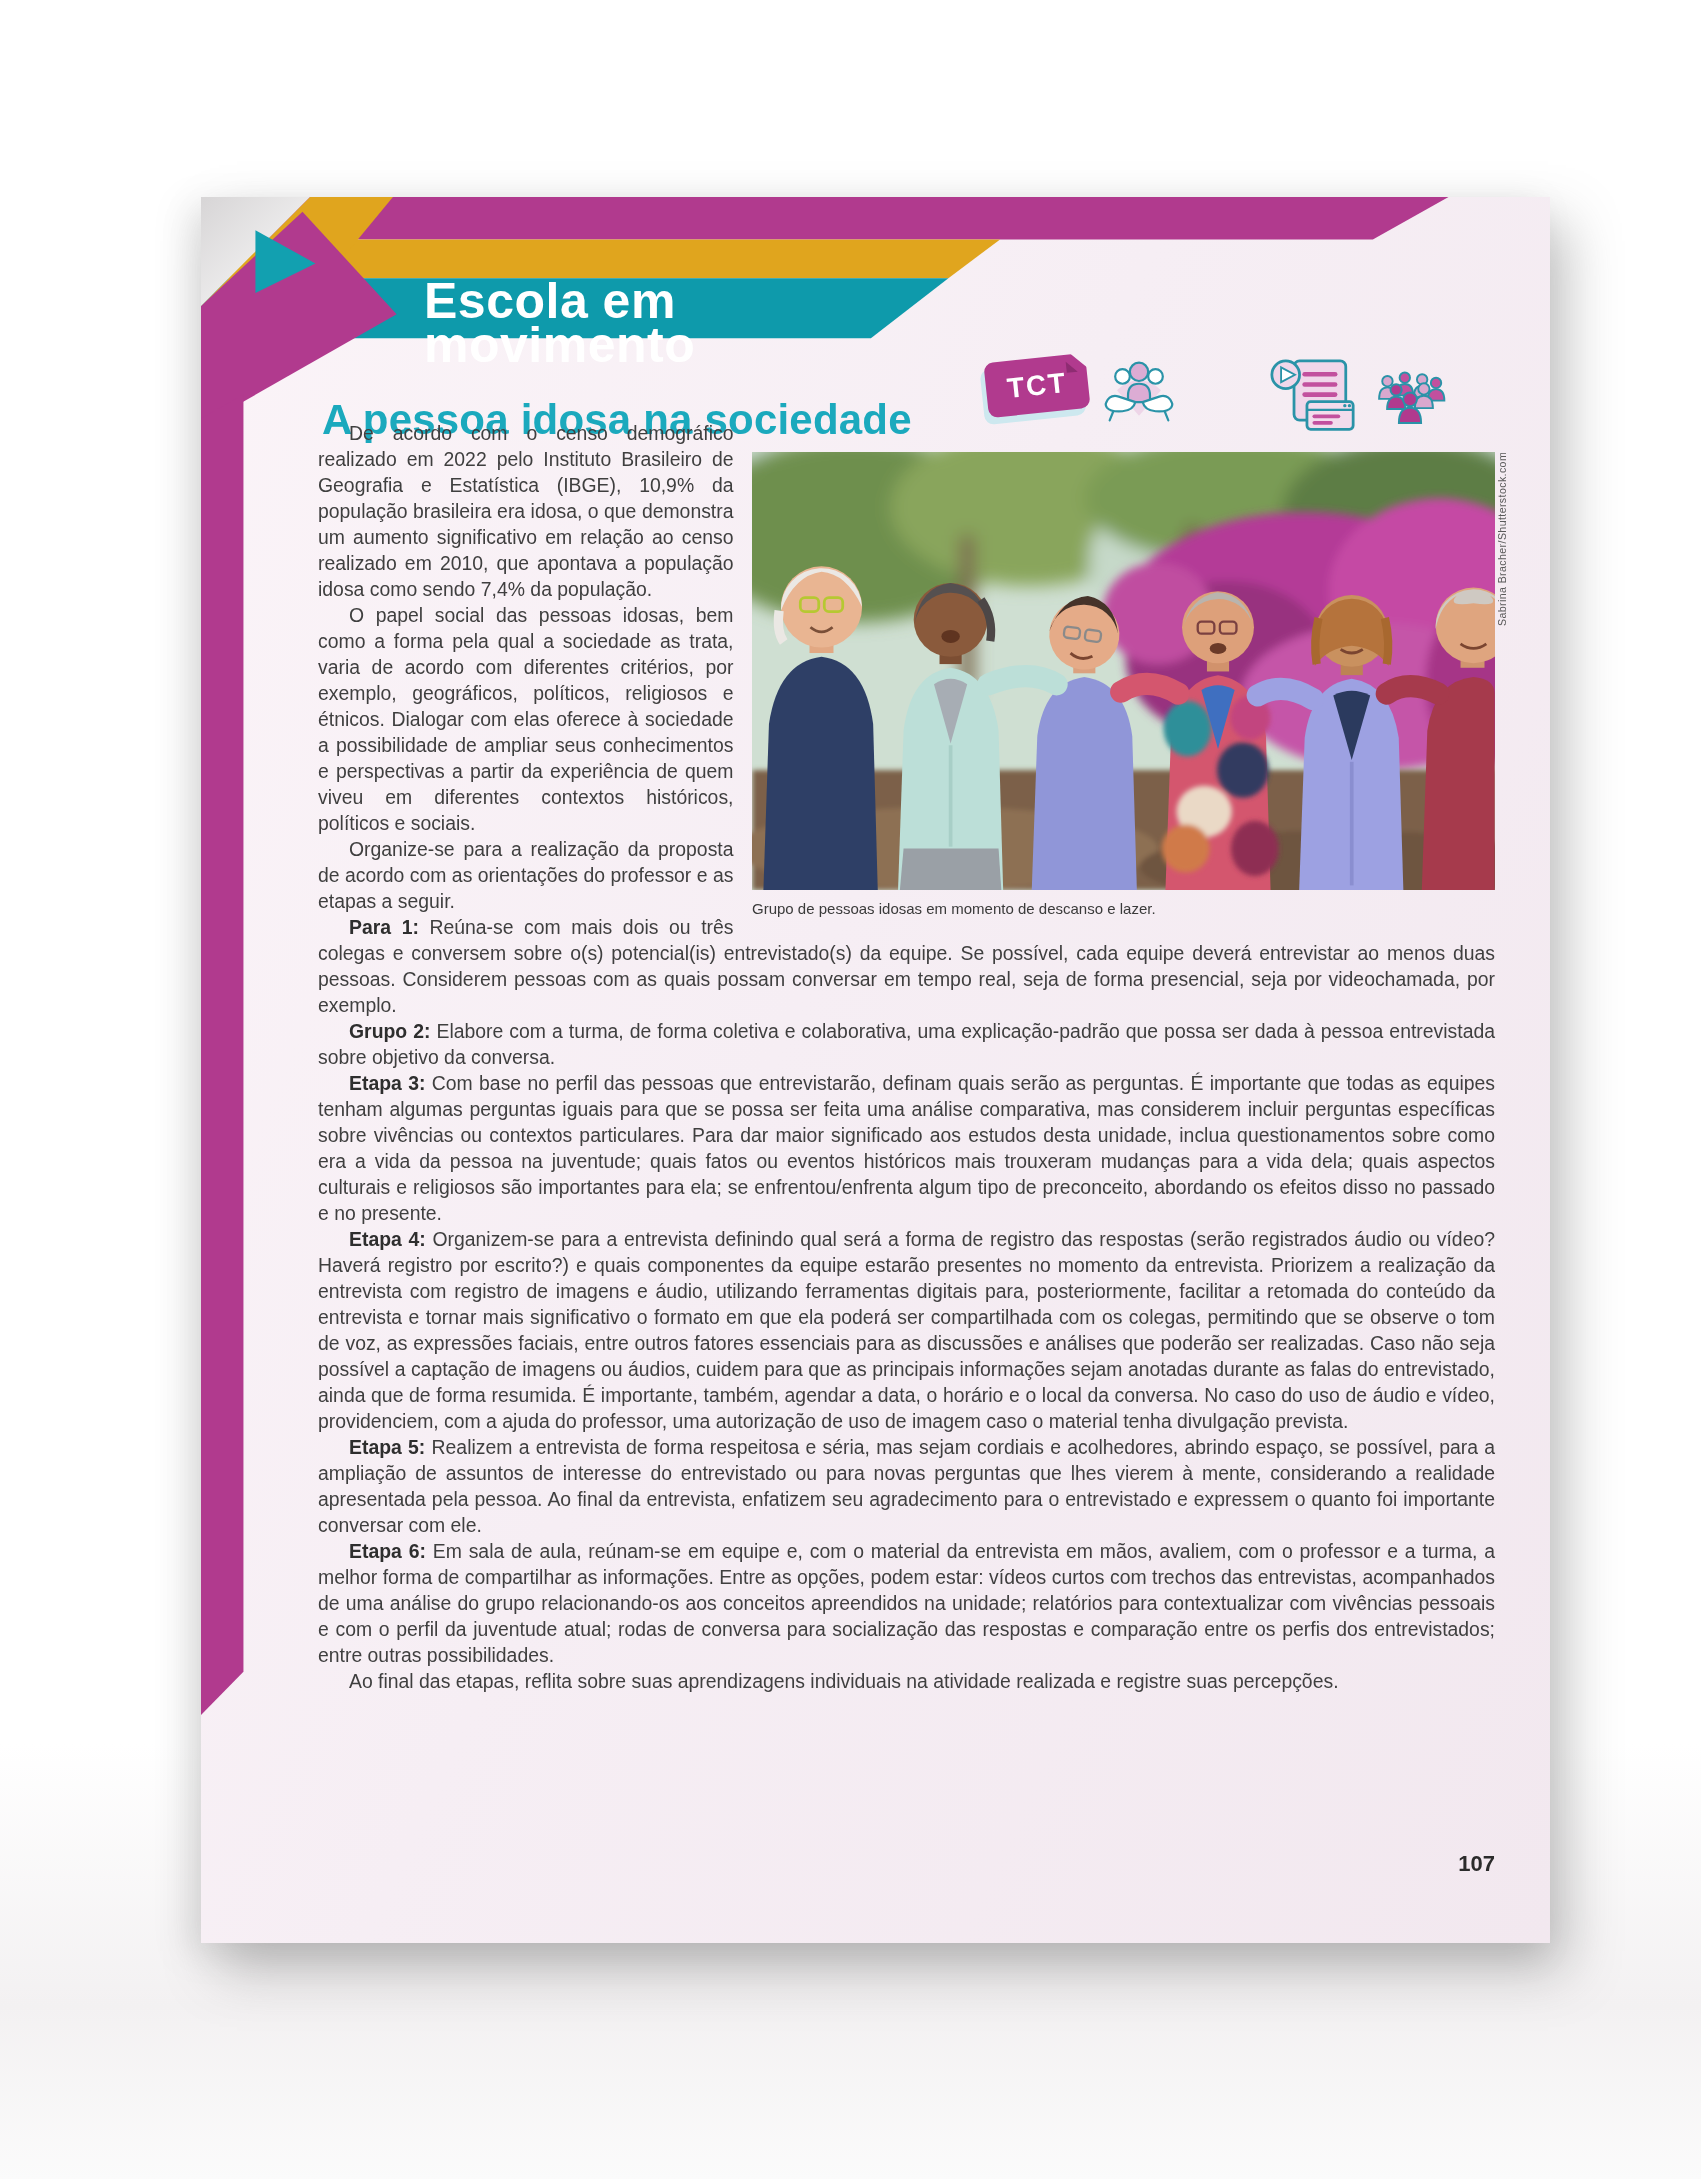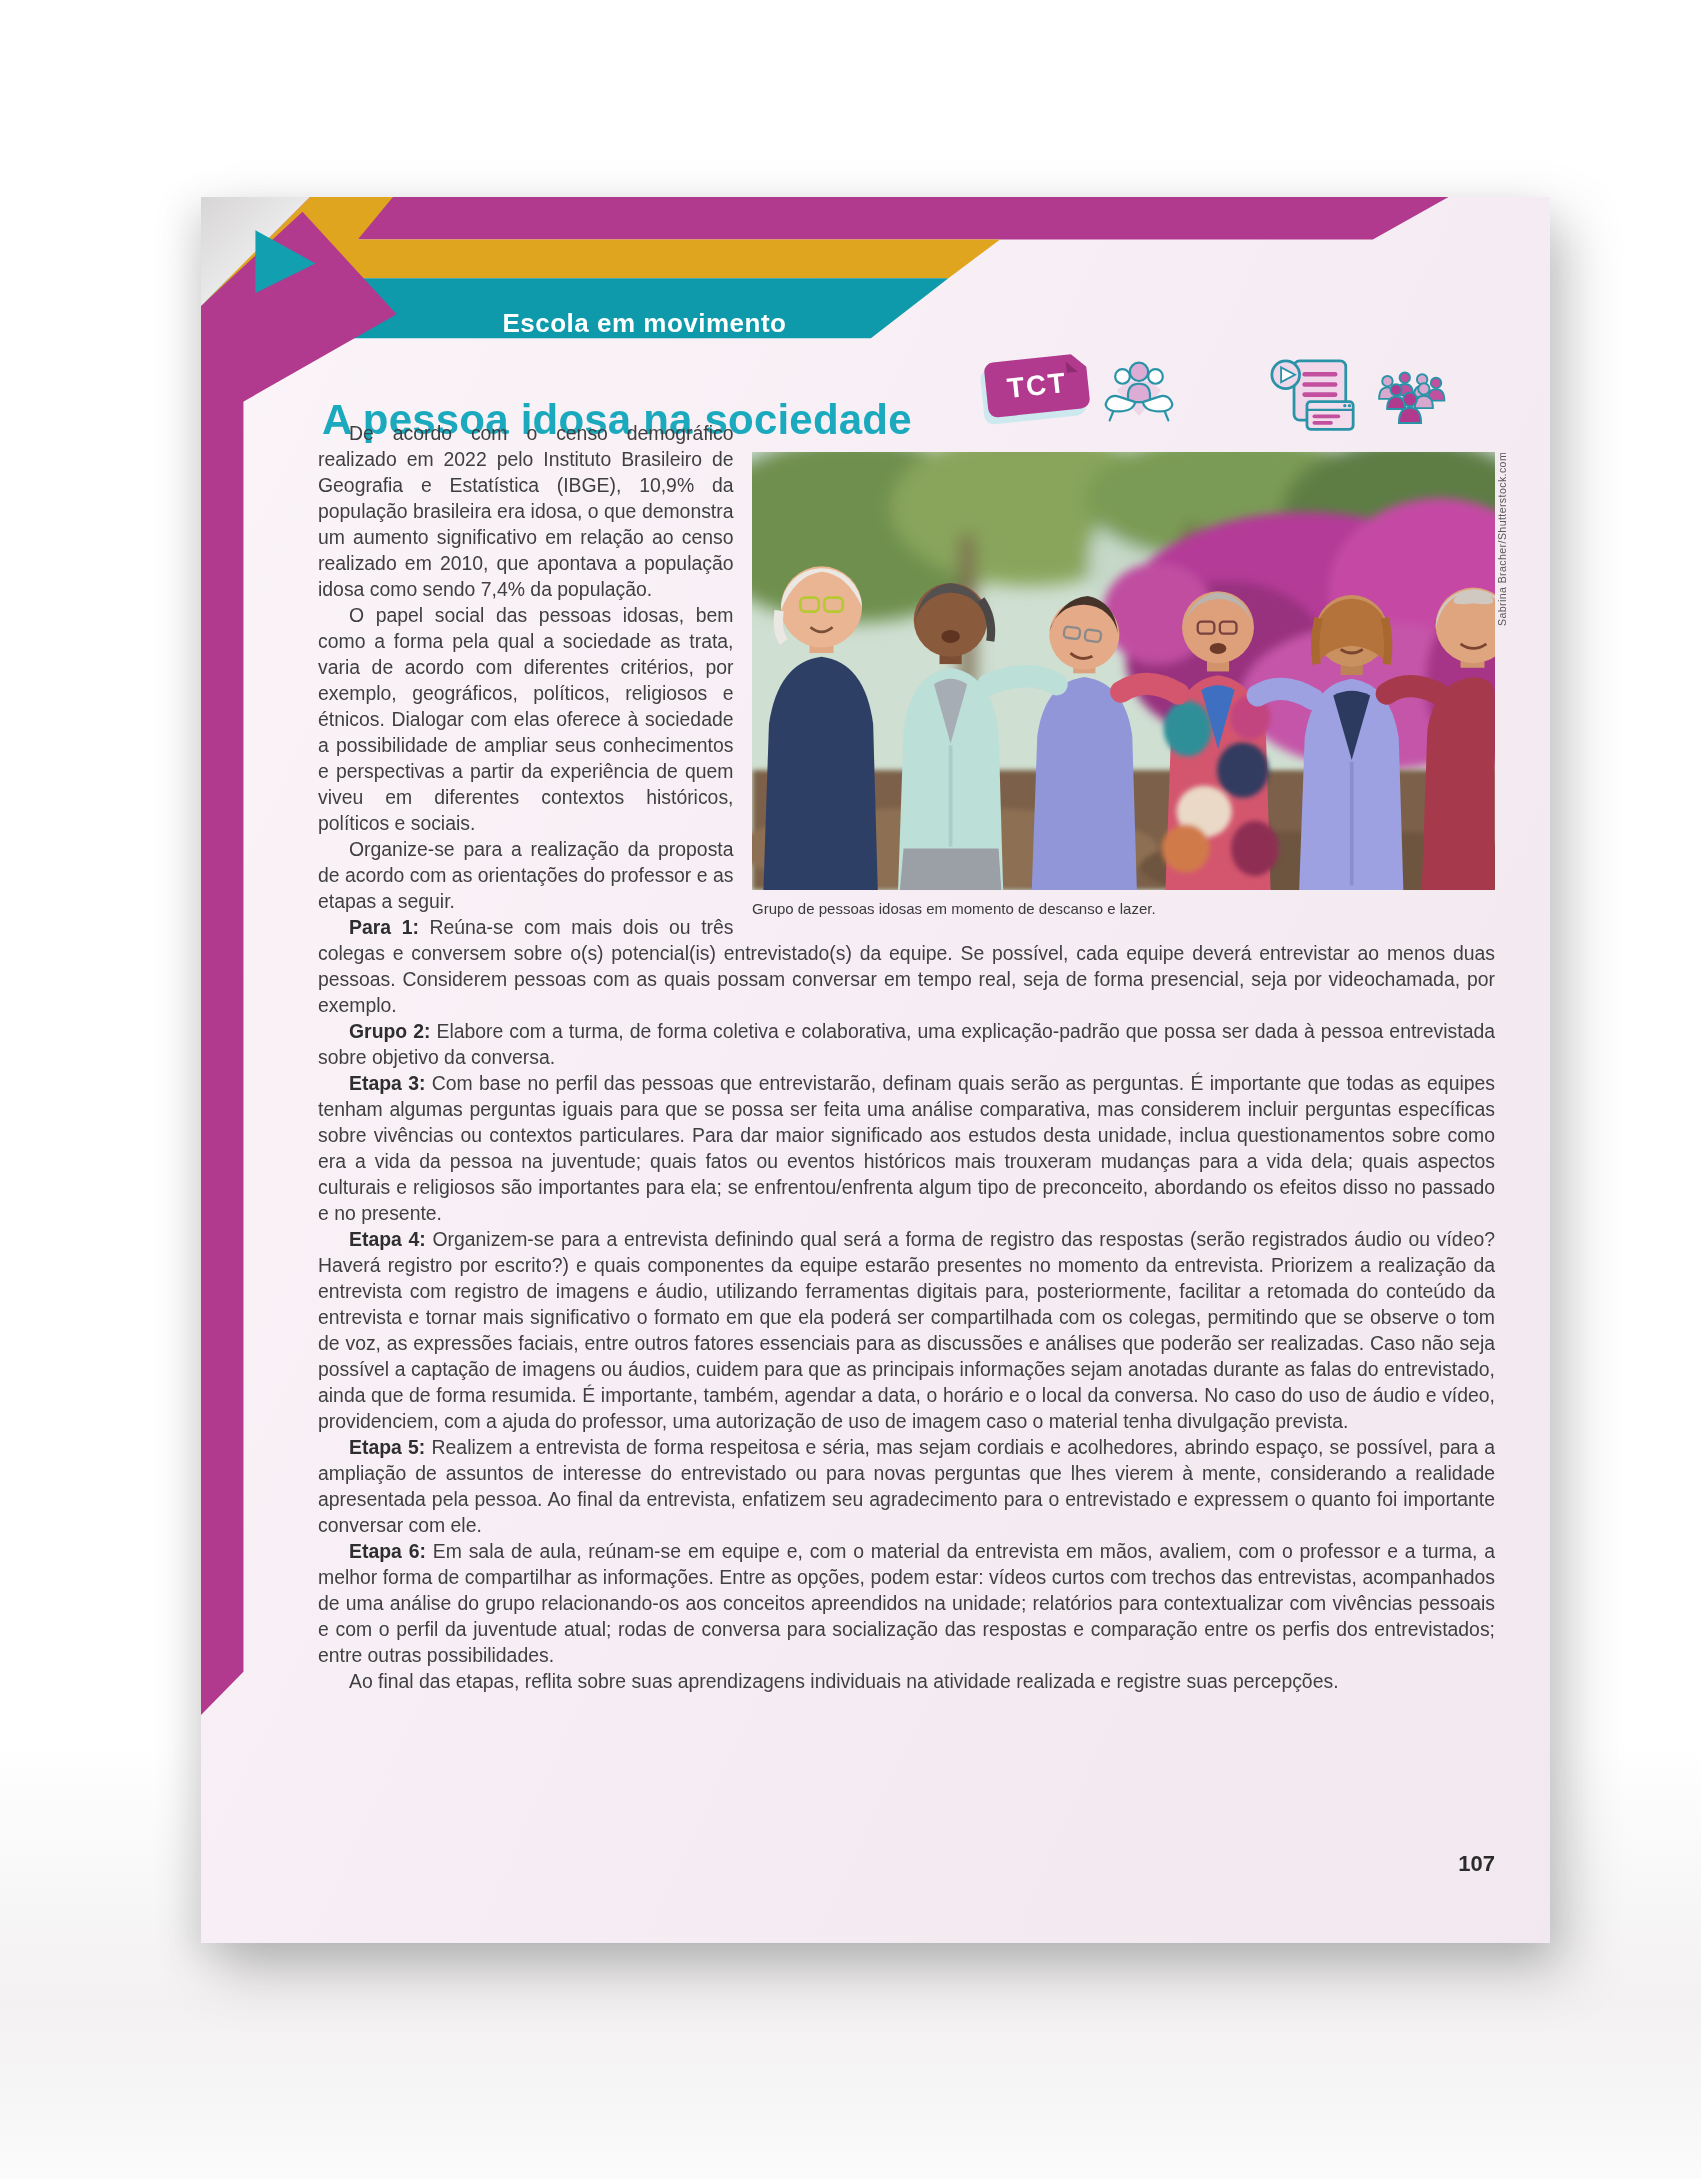--- a/index.html
+++ b/index.html
@@ -8,22 +8,22 @@
     background:linear-gradient(180deg,#ffffff 0%,#ffffff 80%,#f3f1f2 92%,#fbfbfb 100%);
     font-family:"Liberation Sans","DejaVu Sans",sans-serif;
   }
   .sheet{
     position:absolute;left:201px;top:197px;width:1349px;height:1746px;
     background:linear-gradient(115deg,#fbf4f8 0%,#f6eef4 45%,#f2e8ef 100%);
     box-shadow:16.6px 26px 51px rgba(95,95,95,.38), -13px 9.2px 32px rgba(130,130,130,.18);
   }
   .deco{position:absolute;inset:0;width:100%;height:100%;z-index:1;}
   .banner-label{
-    position:absolute;left:223px;top:104px;width:441px;height:44px;z-index:2;
-    color:#ffffff;font-size:26px;font-weight:800;text-align:center;line-height:44px;
+    position:absolute;left:223px;top:82px;width:441px;height:44px;z-index:2;
+    color:#ffffff;font-size:50px;font-weight:800;line-height:44px;
     letter-spacing:0.5px;
   }
   .page-title{
     position:absolute;left:121px;top:171px;z-index:2;
     color:#1ba9bd;font-size:42px;font-weight:800;letter-spacing:0.2px;
   }
   .tct-badge{
     position:absolute;left:785px;top:161px;width:102px;height:55px;z-index:3;
     background:#b13a8e;border-radius:9.2px;transform:rotate(-6deg);
     box-shadow:-4.6px 6.5px 0 #cde8ef;

